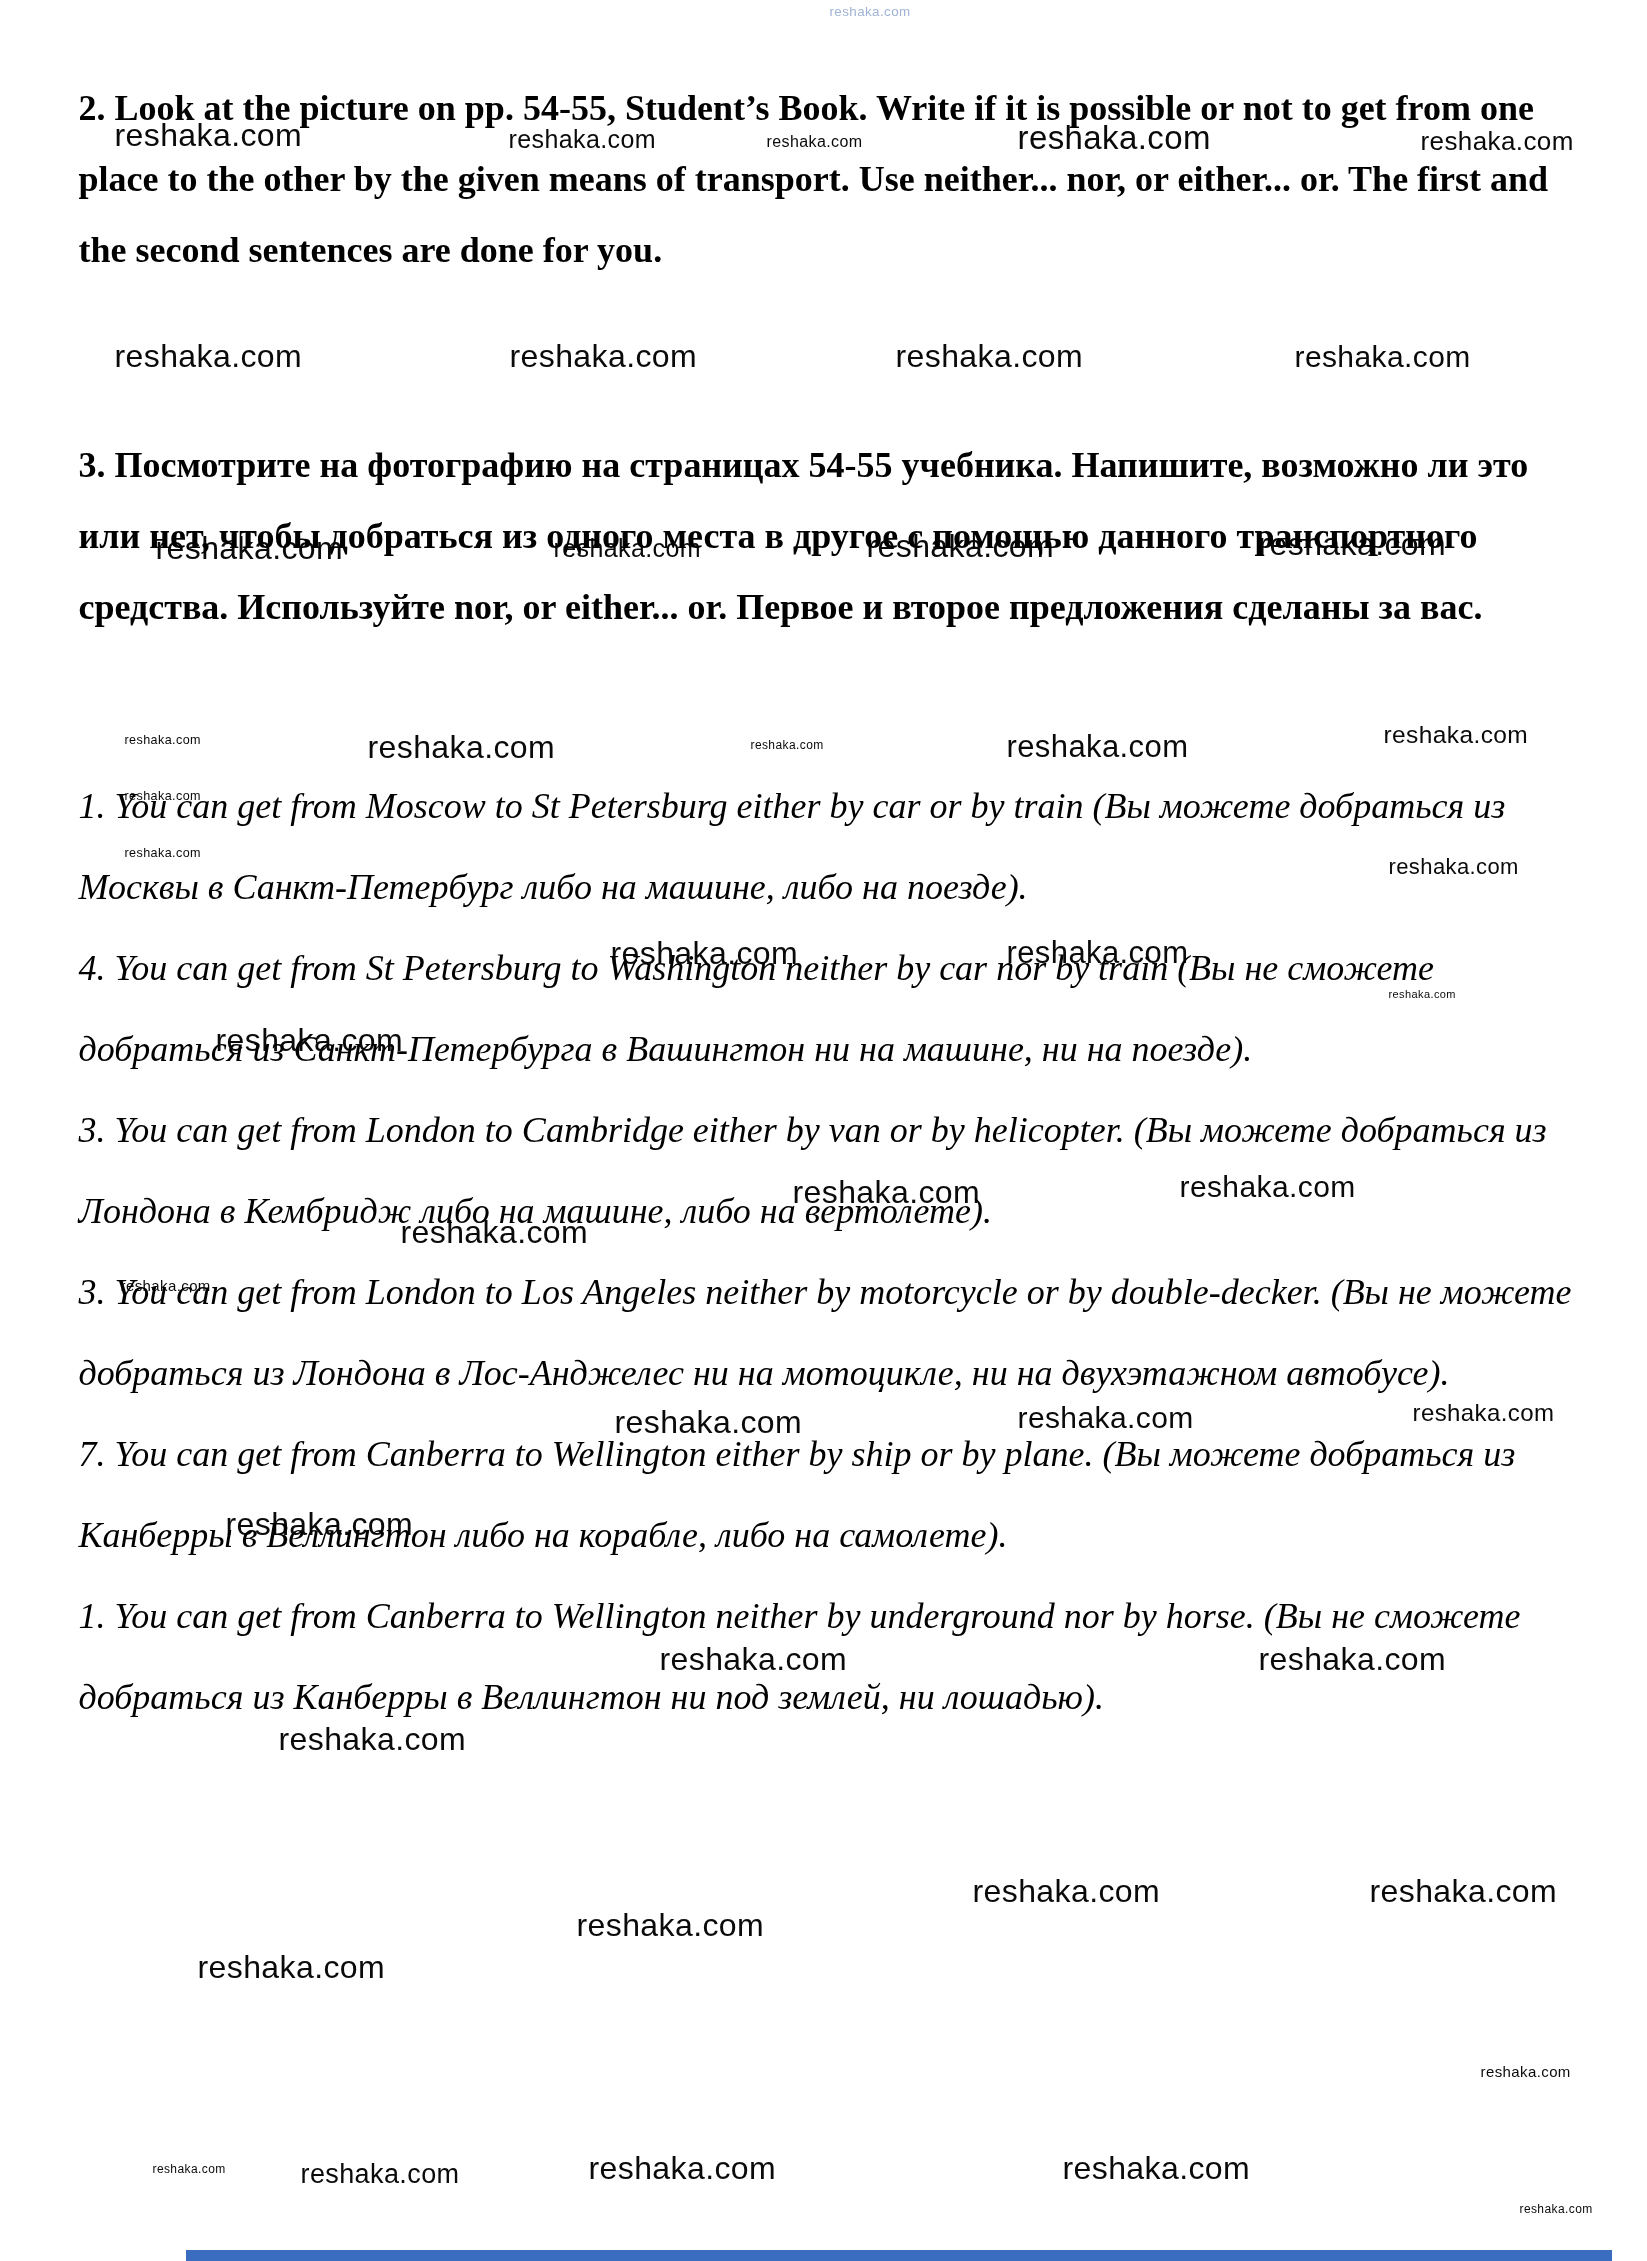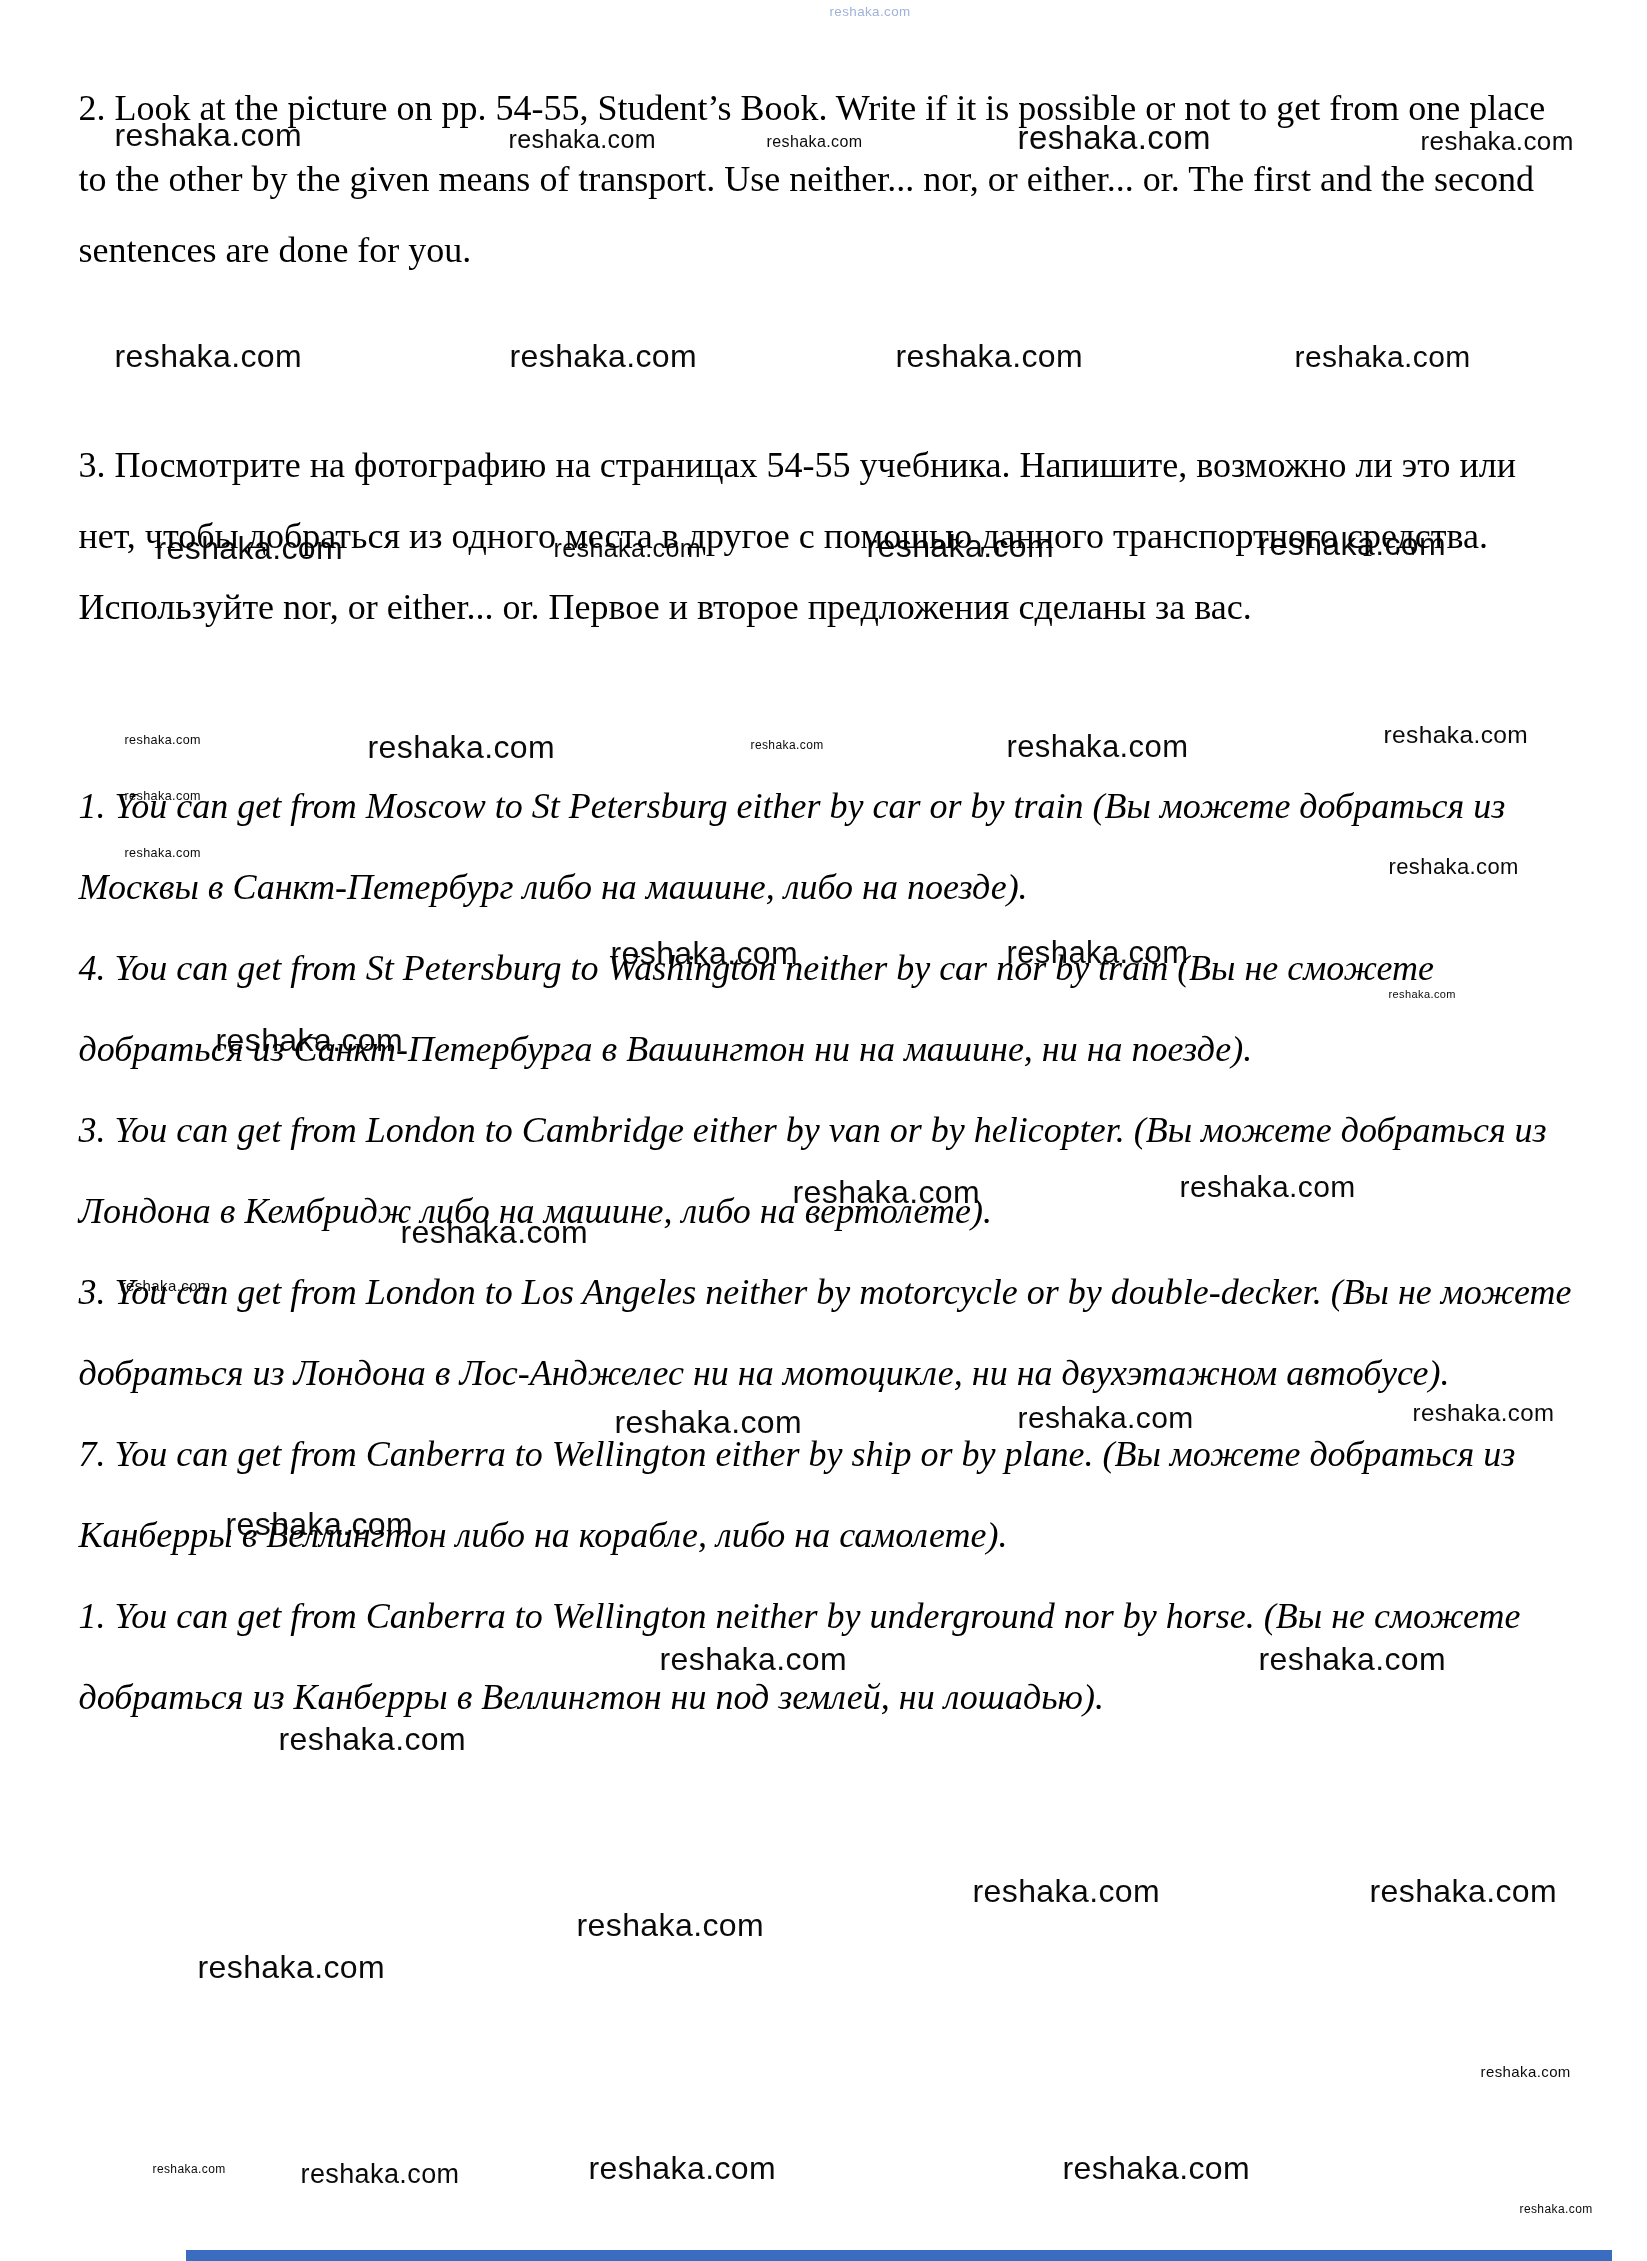--- a/index.html
+++ b/index.html
@@ -15,21 +15,21 @@
     margin: 0 auto;
   }
   .content {
     position: absolute;
     left: 43px;
     right: 40px;
     top: 0;
     z-index: 2;
   }
   .heading {
-    font-weight: normal;
+    font-weight: bold;
     font-size: 36px;
     line-height: 71px;
     margin: 0;
   }
   .heading-en { margin-top: 73px; }
   .heading-ru { margin-top: 144px; }
   .answers { margin-top: 123px; font-style: italic; }
   .answer {
     font-size: 36px;
     line-height: 81px;

